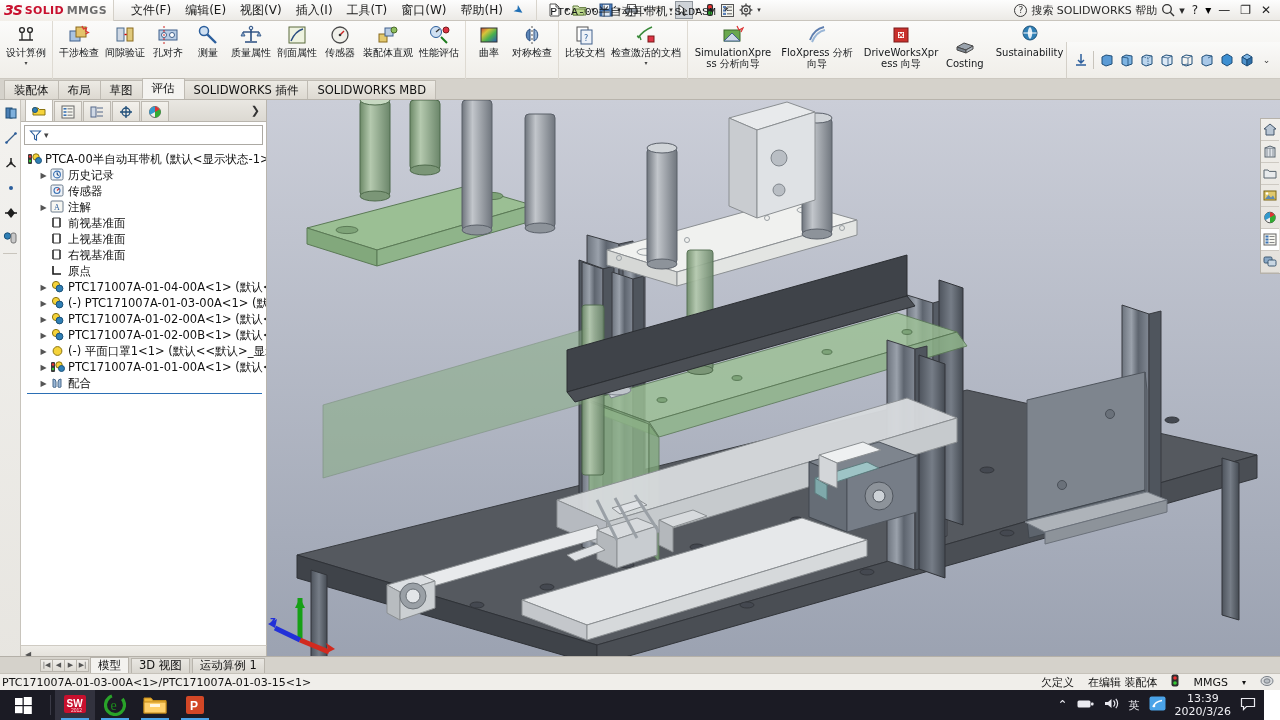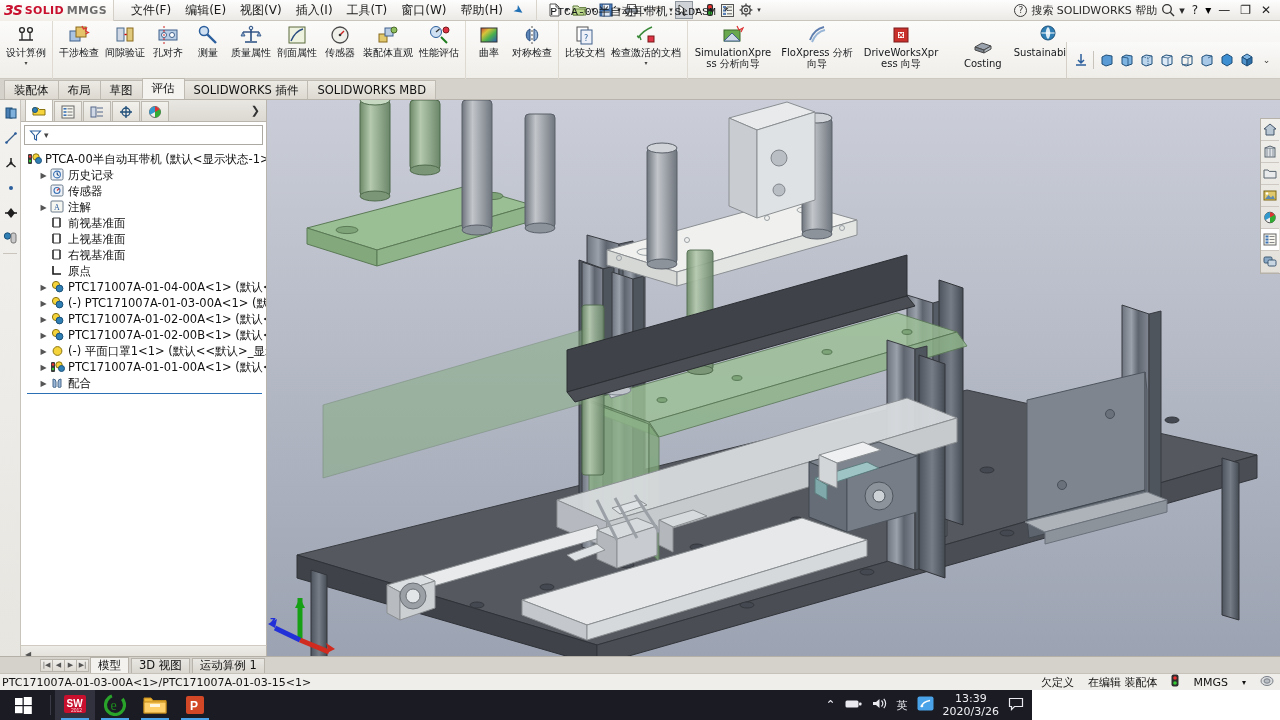--- a/index.html
+++ b/index.html
@@ -161,21 +161,21 @@
   .statusbar {
     position:absolute; left:0; top:673px; width:1280px; height:17px;
     background:#f0eeea; border-top:1px solid #c6c2ba;
     display:flex; align-items:center; font-size:11px; color:#111;
   }
   .statusbar .sleft { padding-left:2px; }
   .statusbar .sright { margin-left:auto; display:flex; align-items:center; gap:14px; padding-right:6px;}
 
   
   .taskbar {
-    position:absolute; left:0; top:690px; width:1032px; height:30px;
+    position:absolute; left:0; top:690px; width:1264px; height:30px;
     background:#1b1b24; display:flex; align-items:center;
   }
   .startb { width:46px; height:30px; display:flex; align-items:center; justify-content:center;}
   .tbdiv { width:1px; height:20px; background:#3a3a46; margin:0 4px; }
   .tbapp { width:40px; height:30px; display:flex; align-items:center; justify-content:center;
            position:relative; }
   .tbapp.active { background:#32323e; }
   .tbapp .under { position:absolute; bottom:0; left:6px; right:6px; height:2px; background:#4aa3e8; }
   .tbright { margin-left:auto; display:flex; align-items:center; gap:9px; padding-right:8px;
              color:#e9e9ef; font-size:11px;}
@@ -486,21 +486,21 @@
         <div class="rbtn wide">
           <span class="ricon">
             <svg width="22" height="22" viewBox="0 0 22 22">
                 <rect x="4" y="4" width="14" height="14" fill="#c9302c" stroke="#7a1a1a"></rect>
                 <path d="M8 8h6v6H8z" fill="#fff"></path>
                 <path d="M9 9l4 4M13 9l-4 4" stroke="#c9302c" stroke-width="1.2"></path>
               </svg>
           </span>
           <span class="lbl">DriveWorksXpress 向导</span>
         </div>
-        <div class="rbtn" style="margin-left:18px;padding-top:12px;">
+        <div class="rbtn" style="padding-top:12px;">
           <span class="ricon">
             <svg width="22" height="22" viewBox="0 0 22 22">
                 <path d="M3 12l7-4 9 3-7 4z" fill="#9aa3ad" stroke="#4a4a4a"></path>
                 <path d="M3 12v3l9 3v-3z" fill="#7b838c" stroke="#4a4a4a"></path>
                 <path d="M12 15v3l7-4v-3z" fill="#b0b8c0" stroke="#4a4a4a"></path>
               </svg>
           </span>
           <span class="lbl">Costing</span>
         </div>
         <div class="rbtn wide" style="margin-left:6px;">

